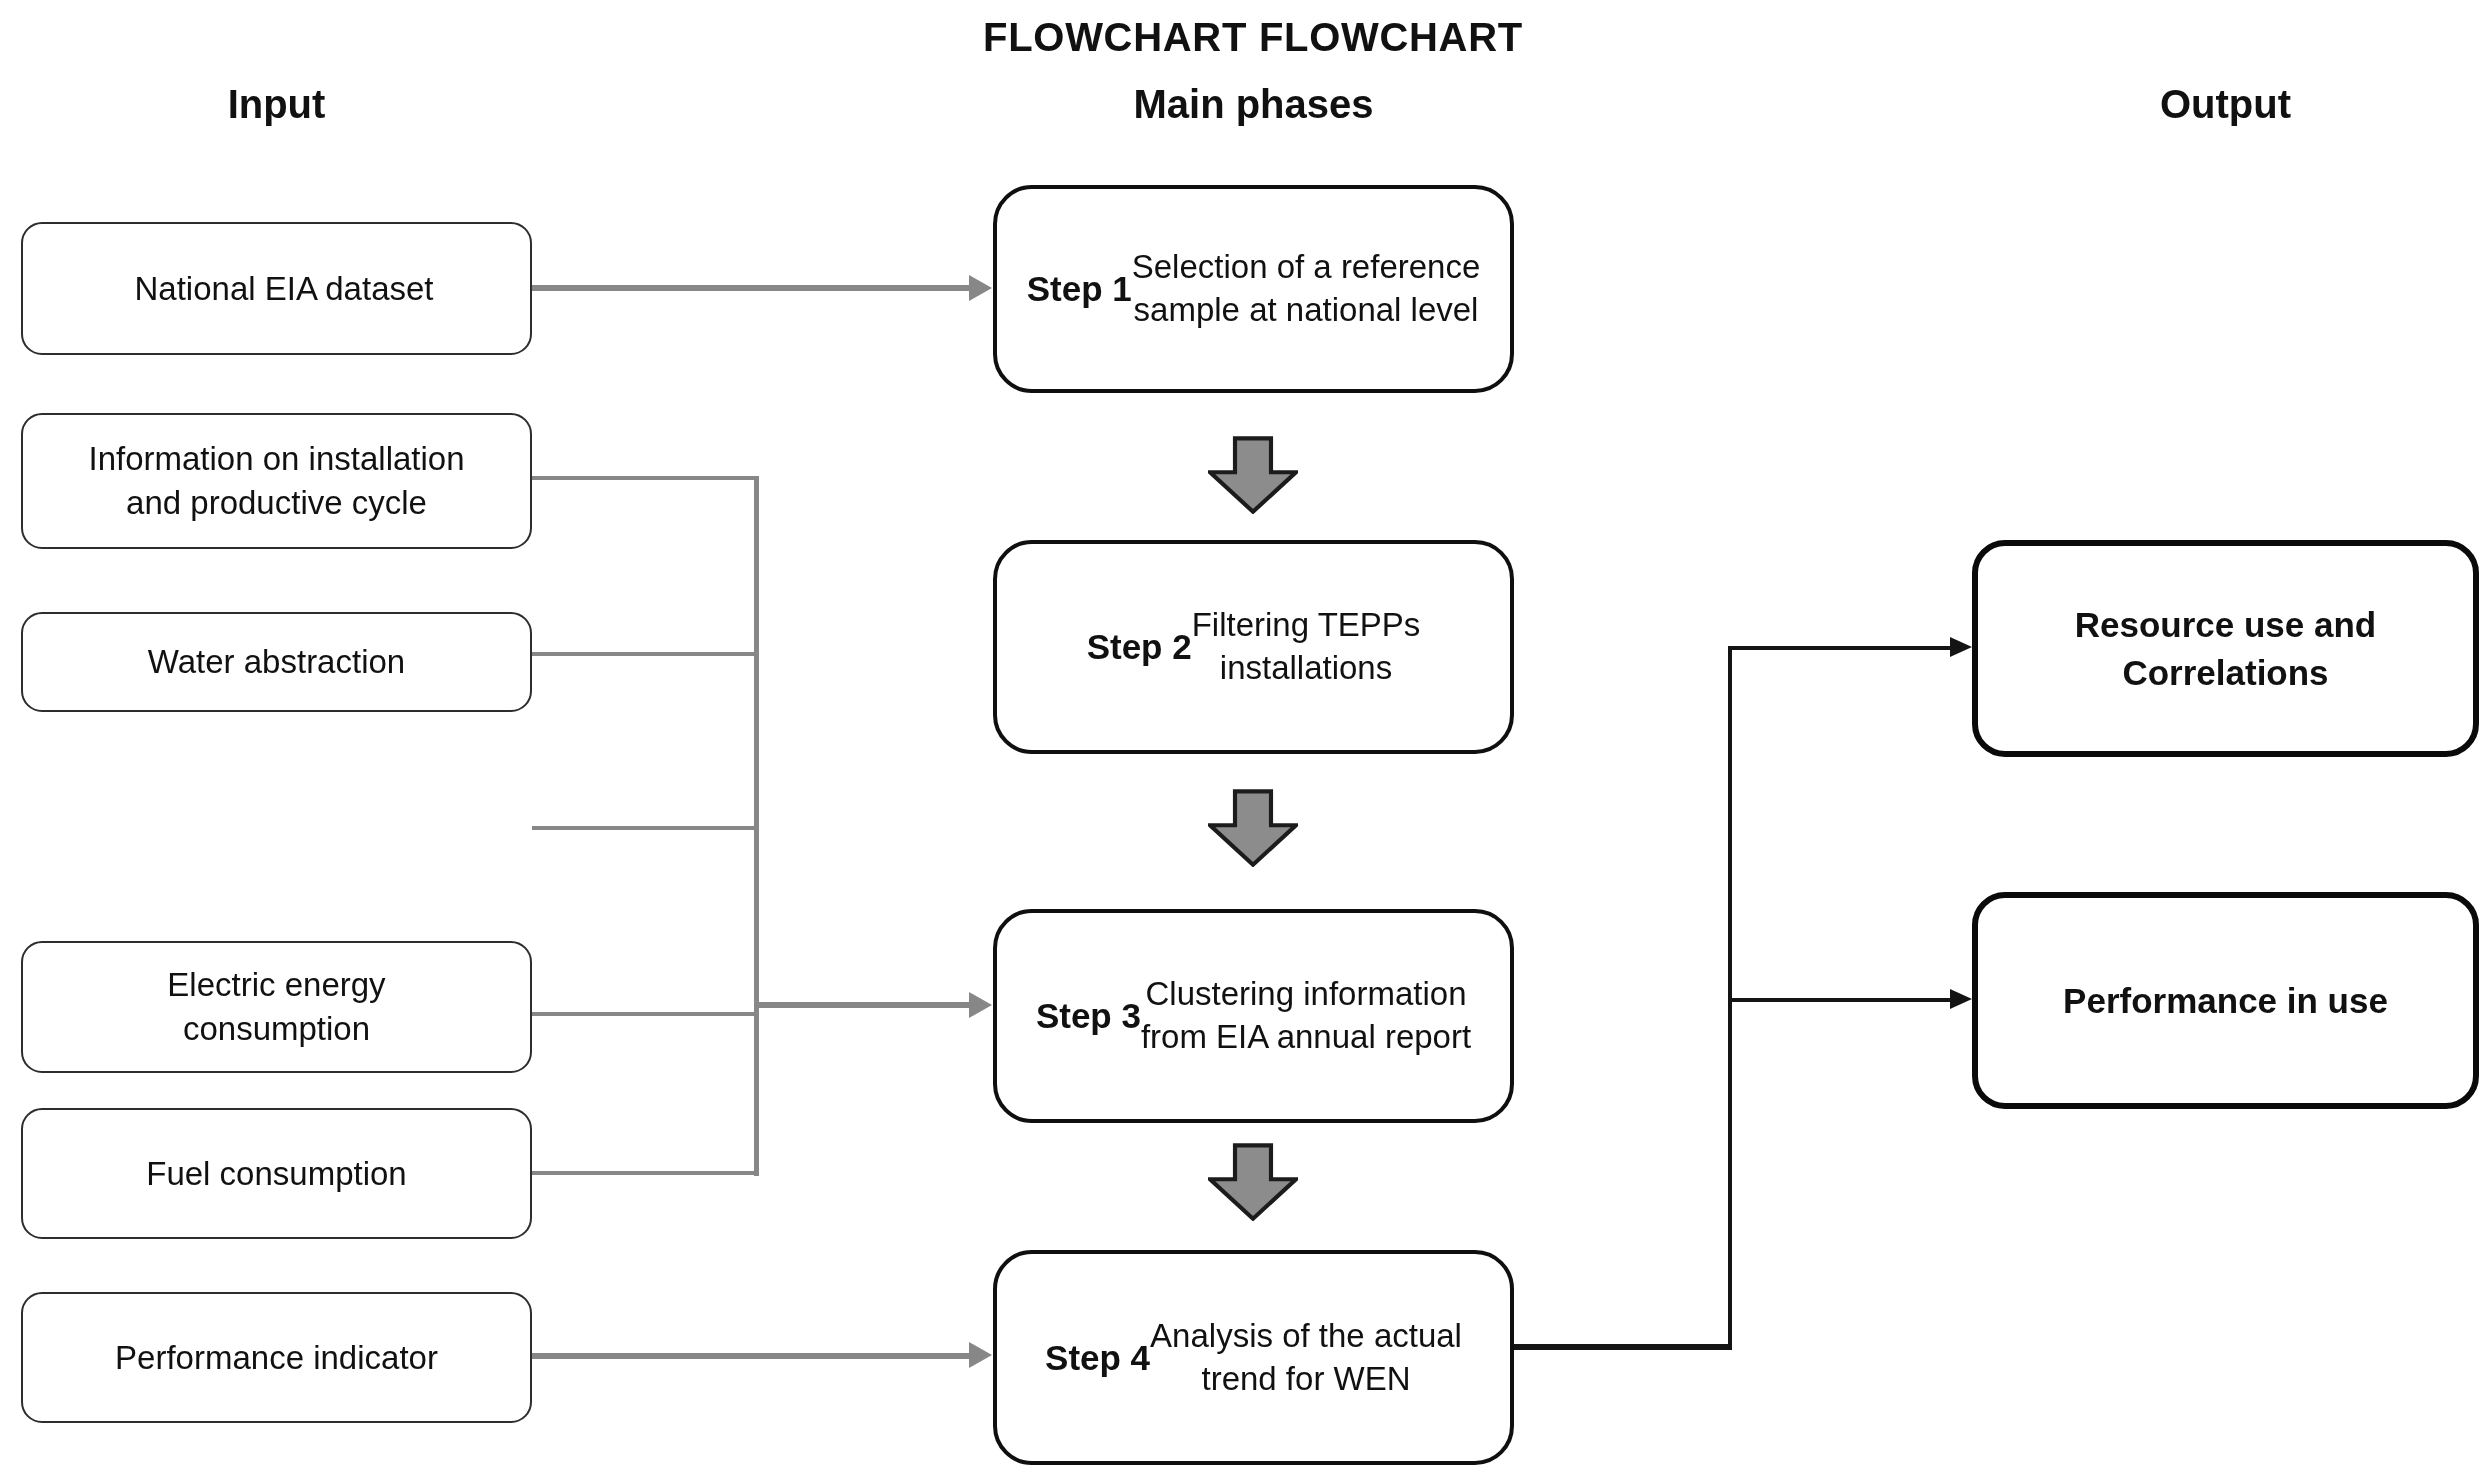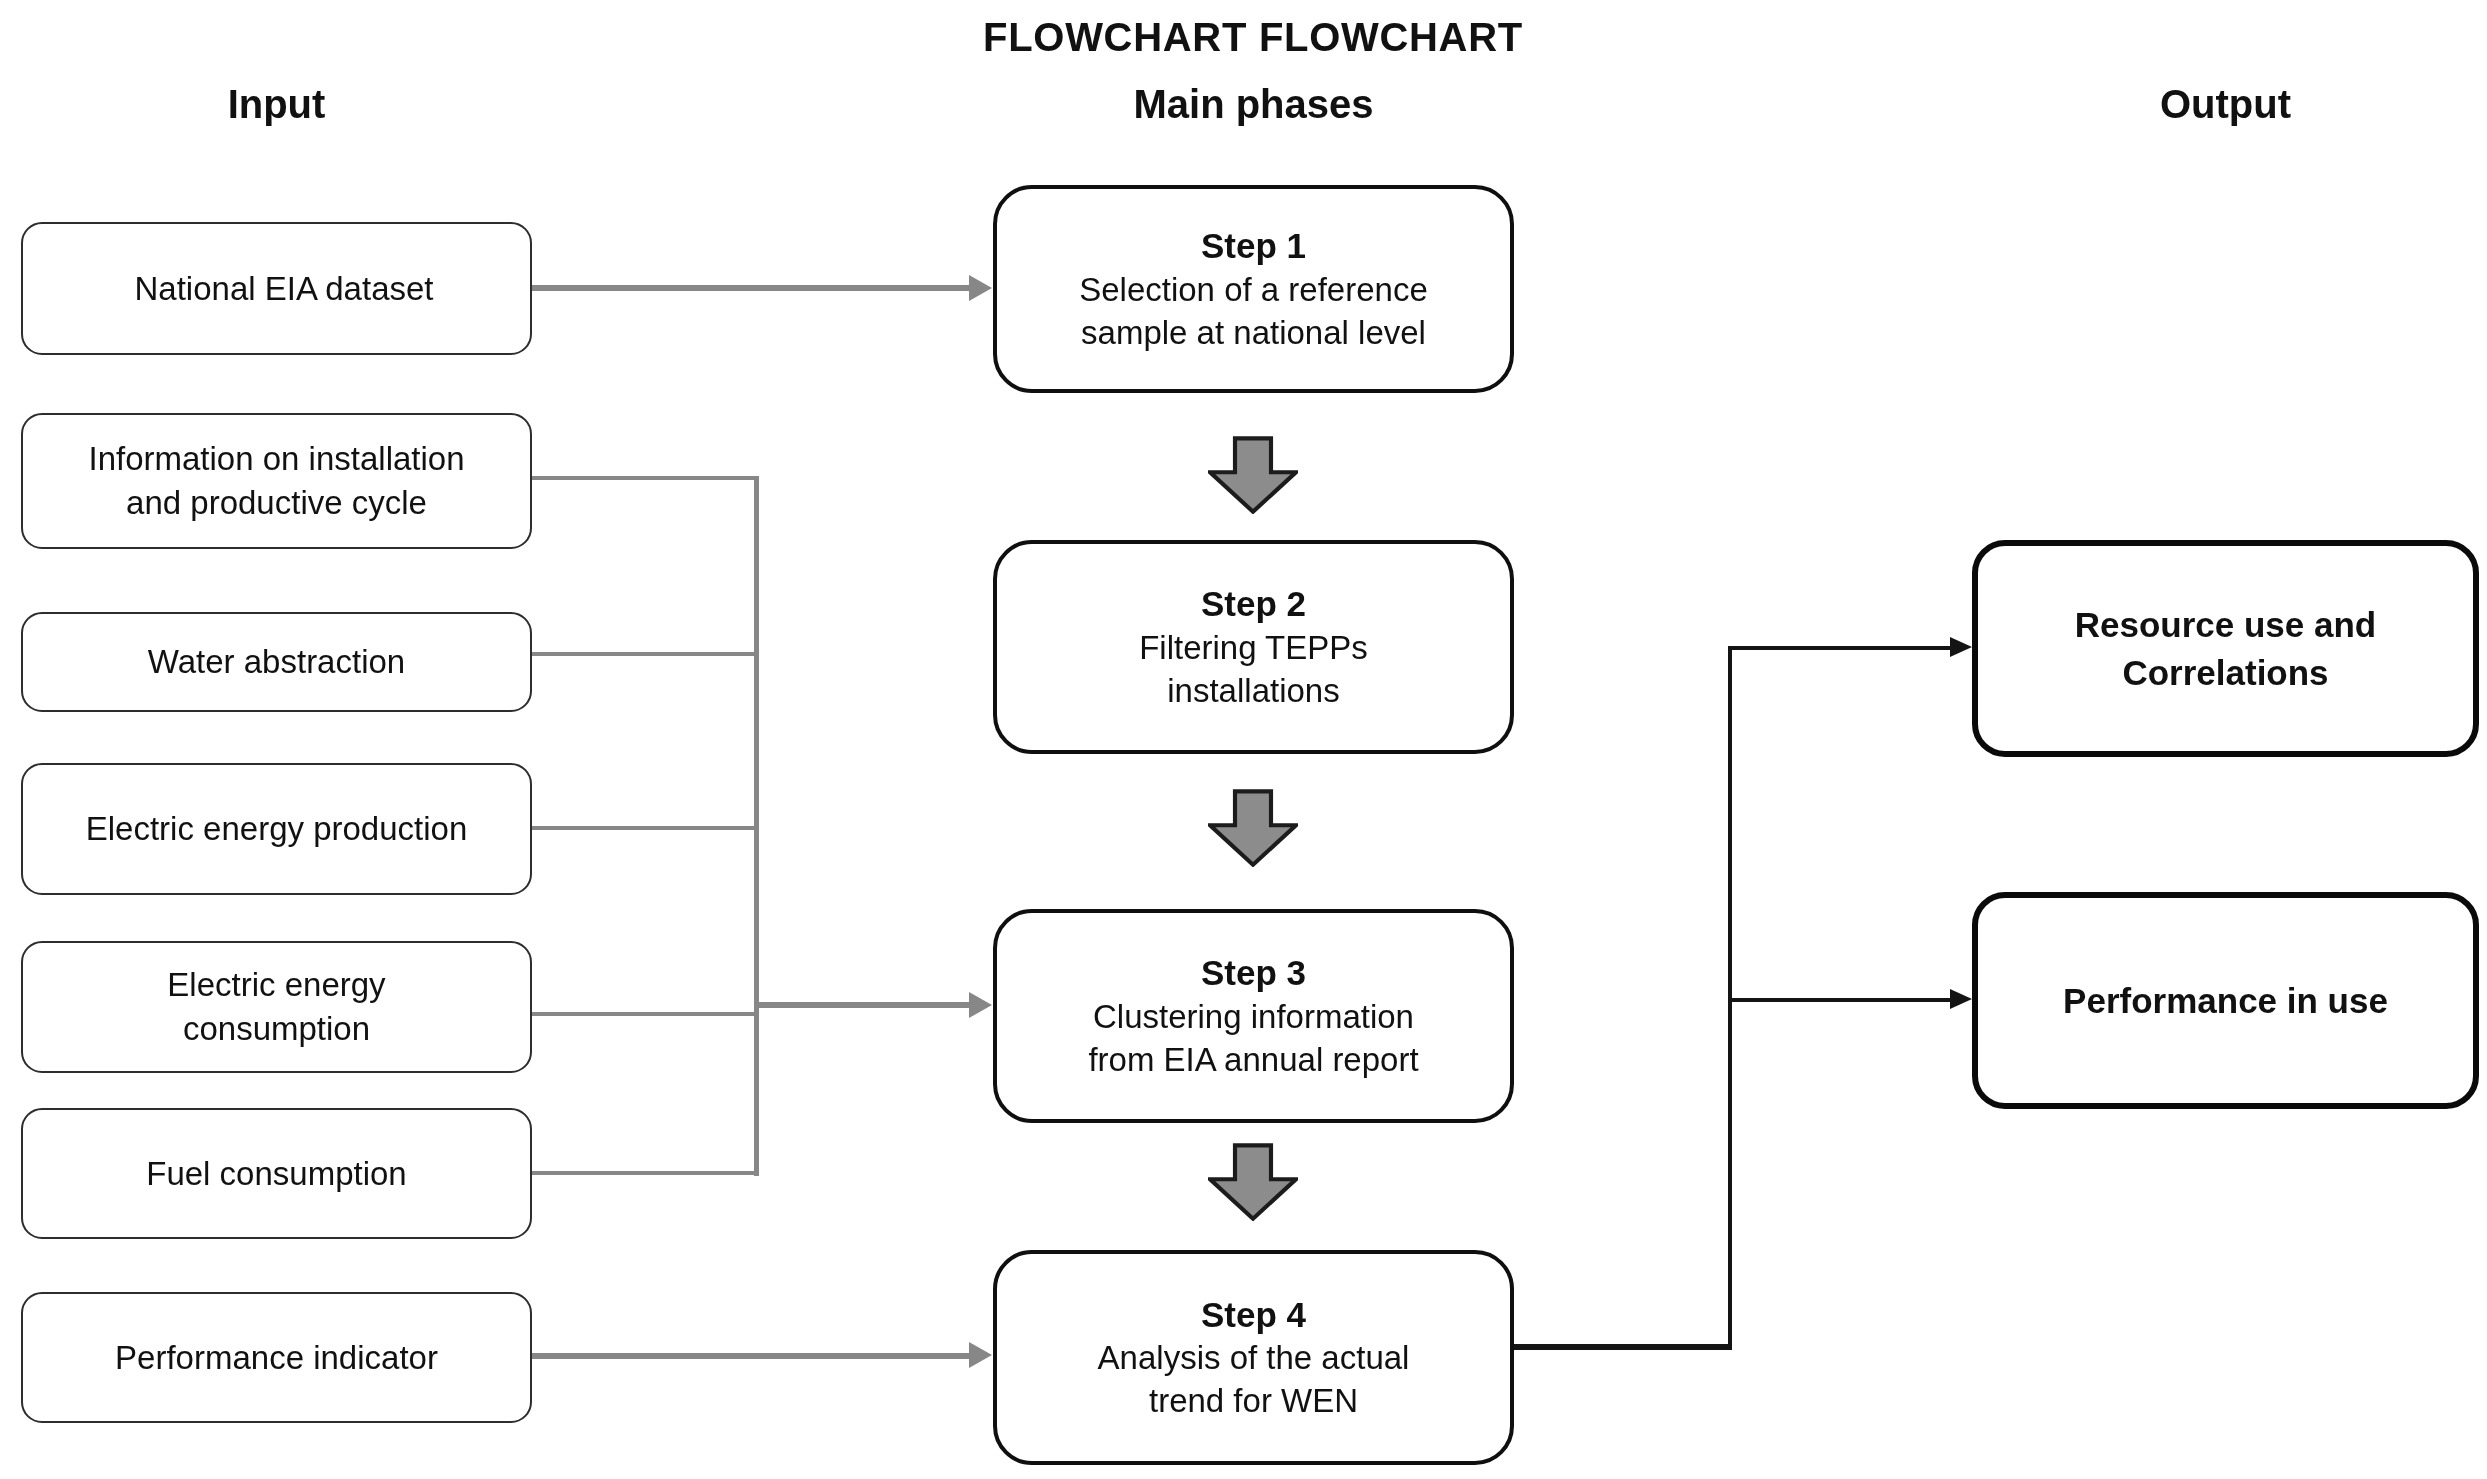--- a/index.html
+++ b/index.html
@@ -15,21 +15,21 @@
   .col-header.output{left:1972px;top:82px;width:507px;}
 
   .box{position:absolute;background:#ffffff;display:flex;align-items:center;justify-content:center;
     text-align:center;box-sizing:border-box;}
   .box .label{white-space:pre-line;}
 
   .input-box{left:21px;width:511px;border:2.8px solid #2d2d2d;border-radius:21px;
     font-size:33px;line-height:1.32;}
 
   .step-box{left:993px;width:521px;border:4.2px solid #0f0f0f;border-radius:39px;
-    flex-direction:column;font-size:33px;line-height:1.3;}
+    flex-direction:row;font-size:33px;line-height:1.3;}
   .step-title{font-weight:bold;font-size:35px;}
   .step-desc{white-space:pre-line;}
 
   .output-box{left:1972px;width:507px;border:6.2px solid #0a0a0a;border-radius:33px;
     font-size:35px;font-weight:bold;line-height:1.35;}
 
   .hline,.vline{position:absolute;}
   .gray{background:#878787;}
   .black{background:#141414;}
 
@@ -53,23 +53,20 @@
 
   <div class="box input-box" style="top:222px;height:133px;padding-left:15px;">
     <span class="label">National EIA dataset</span>
   </div>
   <div class="box input-box" style="top:413px;height:136px;">
     <span class="label">Information on installation
 and productive cycle</span>
   </div>
   <div class="box input-box" style="top:589px;height:100px;margin-top:23px;">
     <span class="label">Water abstraction</span>
-  </div>
-  <div class="box input-box" style="top:763px;height:132px;">
-    <span class="label">Electric energy production</span>
   </div>
   <div class="box input-box" style="top:941px;height:132px;">
     <span class="label">Electric energy
 consumption</span>
   </div>
   <div class="box input-box" style="top:1108px;height:131px;">
     <span class="label">Fuel consumption</span>
   </div>
   <div class="box input-box" style="top:1292px;height:131px;">
     <span class="label">Performance indicator</span>

